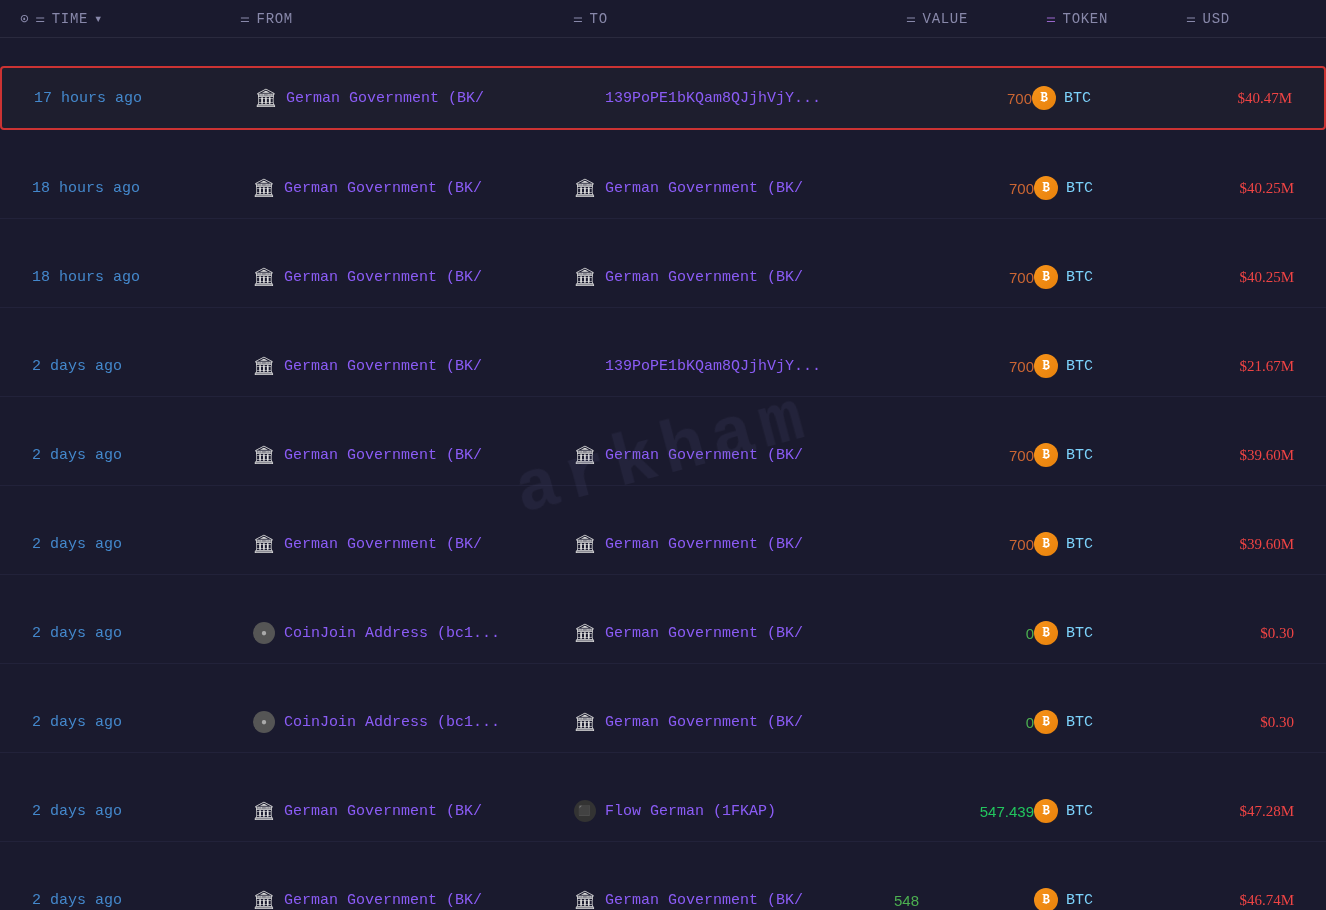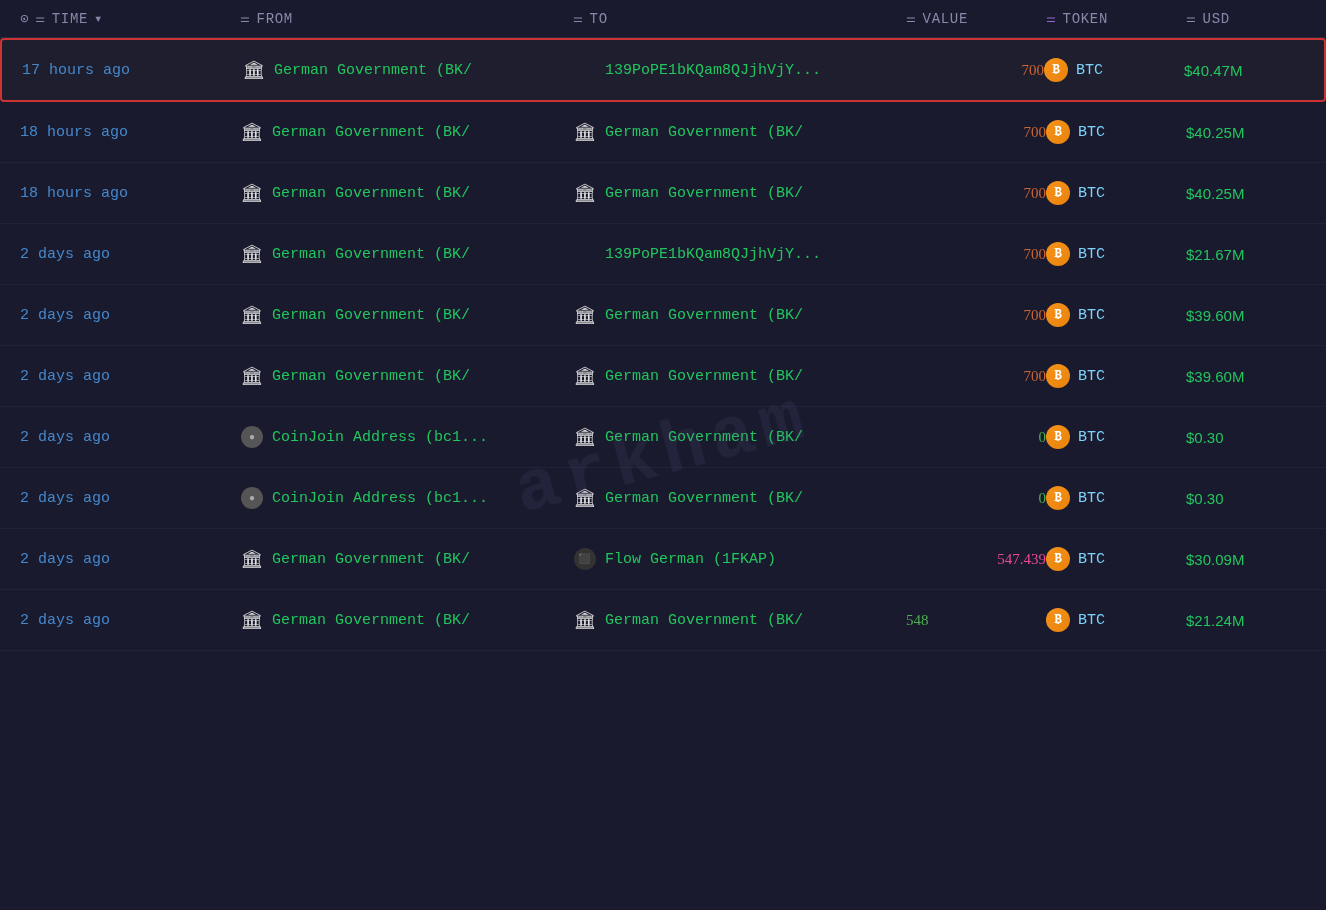--- a/index.html
+++ b/index.html
@@ -35,24 +35,25 @@
       font-size: 14px;
       font-weight: normal;
       letter-spacing: 0.05em;
       text-transform: uppercase;
     }
 
     
     .table-row {
       display: grid;
       grid-template-columns: 220px 1fr 1fr 140px 140px 120px;
-      padding: 18px 20px;
+      padding: 18px 32px;
       border-bottom: 1px solid #22223a;
       align-items: center;
       position: relative;
+      margin-top: 28px;
     }
 
     .table-row.highlighted {
       border: 2px solid #cc3333;
       border-radius: 4px;
       background-color: #1e1e2e;
     }
 
     
     .time-cell {
@@ -102,31 +103,31 @@
       border-radius: 50%;
       background-color: #333;
       display: flex;
       align-items: center;
       justify-content: center;
       font-size: 10px;
       color: #aaa;
     }
 
     .entity-name {
-      color: #22c55e;
+      color: #8b5cf6;
       white-space: nowrap;
       overflow: hidden;
       text-overflow: ellipsis;
     }
 
     
     .value-cell {
       color: #cc6633;
       font-size: 15px;
-      font-family: Liberation Serif, serif;
+      font-family: Liberation Sans, sans-serif;
       text-align: right;
     }
 
     
     .token-cell {
       display: flex;
       align-items: center;
       gap: 8px;
       font-size: 15px;
       font-family: 'Courier New', Courier, monospace;
@@ -144,23 +145,24 @@
       font-weight: bold;
       color: white;
     }
 
     .token-name {
       color: #7dd3fc;
     }
 
     
     .usd-cell {
-      color: #22c55e;
+      color: #ef4444;
       font-size: 15px;
-      font-family: Liberation Sans, sans-serif;
+      font-family: Liberation Serif, serif;
+      text-align: right;
     }
 
     
     .watermark {
       position: fixed;
       top: 50%;
       left: 50%;
       transform: translate(-50%, -50%) rotate(-15deg);
       font-size: 72px;
       font-weight: bold;
@@ -377,45 +379,45 @@
             <span class="gov-icon">🏛</span>
           </div>
       <span class="entity-name">German Government (BK/</span>
     </div>
     <div class="entity-cell">
       <div class="entity-icon">
             <div class="flow-traders-icon">⬛</div>
           </div>
       <span class="entity-name">Flow German (1FKAP)</span>
     </div>
-    <div class="value-cell" style="text-align:right; color:#ec4899;">547.439</div>
-    <div class="token-cell">
-      <div class="btc-icon">₿</div>
-      <span class="token-name">BTC</span>
-    </div>
-    <div class="usd-cell">$30.09M</div>
+    <div class="value-cell" style="text-align:right; color:#22c55e;">547.439</div>
+    <div class="token-cell">
+      <div class="btc-icon">₿</div>
+      <span class="token-name">BTC</span>
+    </div>
+    <div class="usd-cell">$47.28M</div>
   </div>
       <div class="table-row">
     <div class="time-cell">2 days ago</div>
     <div class="entity-cell">
       <div class="entity-icon">
             <span class="gov-icon">🏛</span>
           </div>
       <span class="entity-name">German Government (BK/</span>
     </div>
     <div class="entity-cell">
       <div class="entity-icon">
             <span class="gov-icon">🏛</span>
           </div>
       <span class="entity-name">German Government (BK/</span>
     </div>
     <div class="value-cell" style="text-align:left; color:#4caf50;">548</div>
     <div class="token-cell">
       <div class="btc-icon">₿</div>
       <span class="token-name">BTC</span>
     </div>
-    <div class="usd-cell">$21.24M</div>
+    <div class="usd-cell">$46.74M</div>
   </div>
     </div>
 
 </div>
 
 <div class="watermark">arkham</div>
 
 </body></html>

